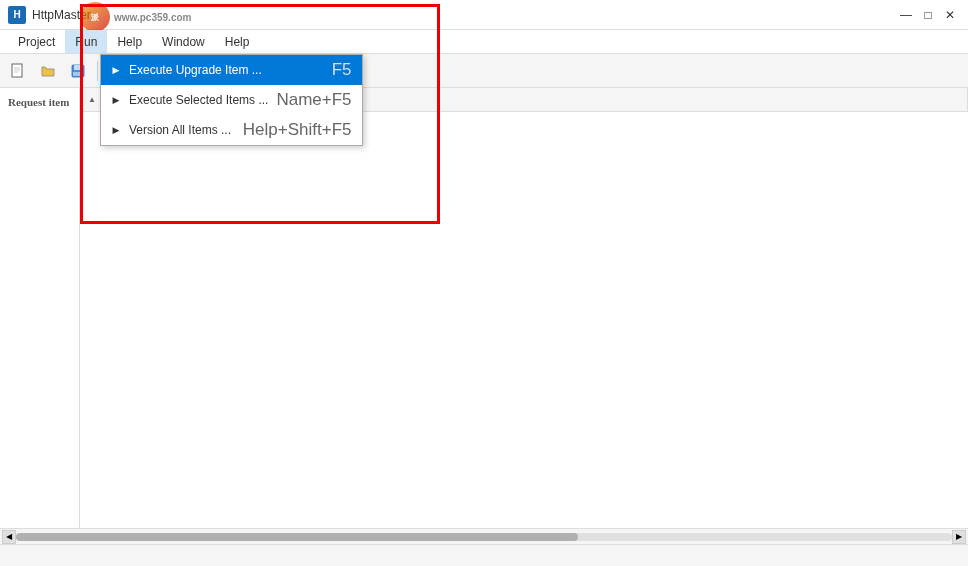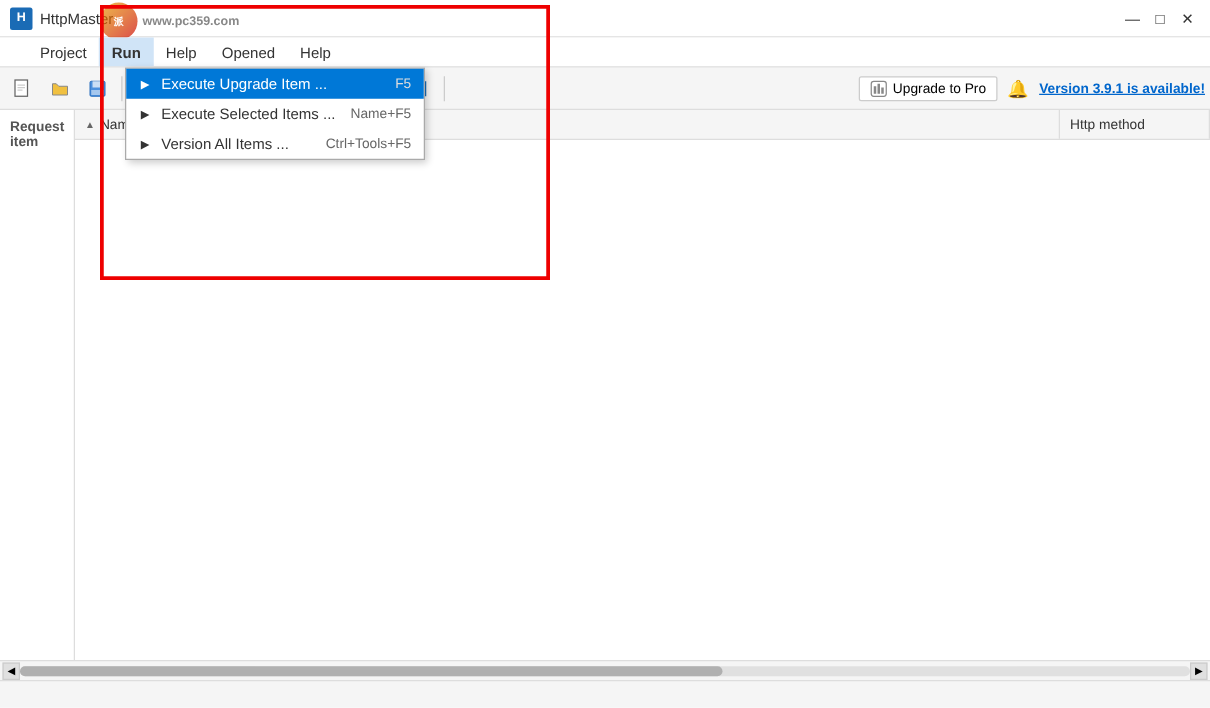--- a/index.html
+++ b/index.html
@@ -87,36 +87,35 @@
       font-size: 12px;
       color: #333;
     }
 
     
     .menu-bar {
       display: flex;
       align-items: center;
       background: #fff;
       height: 24px;
-      padding: 0 22px;
+      padding: 0 8px;
       border-bottom: 1px solid #ddd;
       position: relative;
     }
     .menu-item {
       padding: 2px 10px;
       cursor: pointer;
       font-size: 12px;
       color: #333;
       height: 100%;
       display: flex;
       align-items: center;
     }
     .menu-item:hover, .menu-item.active {
       background: #e8e8e8;
-      font-weight: bold;
     }
     .menu-item.active {
       background: #d0e4f7;
     }
 
     
     .dropdown-menu {
       position: absolute;
       top: 24px;
       left: 100px;
@@ -134,21 +133,21 @@
       font-size: 12px;
       color: #333;
       gap: 8px;
     }
     .dropdown-item:hover, .dropdown-item.highlighted {
       background: #0078d7;
       color: white;
     }
     .dropdown-item .shortcut {
       margin-left: auto;
-      font-size: 11px;
+      font-size: 17px;
       color: #666;
     }
     .dropdown-item:hover .shortcut,
     .dropdown-item.highlighted .shortcut {
       color: #ddd;
     }
     .menu-arrow {
       width: 10px;
       height: 10px;
       display: inline-flex;
@@ -215,24 +214,25 @@
 
     
     .main-content {
       display: flex;
       height: calc(566px - 30px - 24px - 34px - 22px);
       background: #f0f0f0;
     }
 
     
     .left-panel {
-      width: 60px;
+      width: 80px;
       background: white;
       border-right: 1px solid #ddd;
       padding: 4px 0;
+      font-family: Liberation Serif, serif;
     }
     .panel-header {
       font-size: 11px;
       color: #555;
       padding: 4px 8px;
       font-weight: bold;
     }
 
     
     .table-area {
@@ -358,38 +358,38 @@
     <button class="win-btn">—</button>
     <button class="win-btn">□</button>
     <button class="win-btn close">✕</button>
   </div>
 </div>
 
 <div class="menu-bar">
   <div class="menu-item">Project</div>
   <div class="menu-item active">Run</div>
   <div class="menu-item">Help</div>
-  <div class="menu-item">Opened</div>
+  <div class="menu-item">Window</div>
   <div class="menu-item">Help</div>
 
   <div class="dropdown-menu">
     <div class="dropdown-item highlighted">
       <span class="menu-arrow">▶</span>
       <span>Execute Upgrade Item ...</span>
       <span class="shortcut">F5</span>
     </div>
     <div class="dropdown-item">
       <span class="menu-arrow">▶</span>
       <span>Execute Selected Items ...</span>
       <span class="shortcut">Name+F5</span>
     </div>
     <div class="dropdown-item">
       <span class="menu-arrow">▶</span>
       <span>Version All Items ...</span>
-      <span class="shortcut">Ctrl+Tools+F5</span>
+      <span class="shortcut">Help+Shift+F5</span>
     </div>
   </div>
 </div>
 
 <div class="toolbar">
   <button class="toolbar-btn" title="New Project">
     <svg width="16" height="16" viewBox="0 0 16 16">
       <rect x="2" y="1" width="10" height="13" fill="white" stroke="#666" stroke-width="1"></rect>
       <line x1="4" y1="5" x2="10" y2="5" stroke="#ccc" stroke-width="1"></line>
       <line x1="4" y1="7" x2="10" y2="7" stroke="#ccc" stroke-width="1"></line>
@@ -451,53 +451,37 @@
     </svg>
   </button>
   <button class="toolbar-btn" title="Chart">
     <svg width="16" height="16" viewBox="0 0 16 16">
       <rect x="2" y="8" width="3" height="6" fill="#1a6bb5"></rect>
       <rect x="6" y="5" width="3" height="9" fill="#1a6bb5"></rect>
       <rect x="10" y="2" width="3" height="12" fill="#1a6bb5"></rect>
     </svg>
   </button>
   <div class="toolbar-sep"></div>
-  <div class="toolbar-right">
-    <button class="upgrade-btn">
-      <svg width="14" height="14" viewBox="0 0 14 14">
-        <rect x="1" y="1" width="12" height="12" rx="2" fill="none" stroke="#888" stroke-width="1"></rect>
-        <rect x="3" y="5" width="2" height="6" fill="#888"></rect>
-        <rect x="6" y="3" width="2" height="8" fill="#888"></rect>
-        <rect x="9" y="6" width="2" height="5" fill="#888"></rect>
-      </svg>
-      <span>Upgrade to Pro</span>
-    </button>
-    <span class="bell-icon">🔔</span>
-    <span class="version-link">Version 3.9.1 is available!</span>
-  </div>
 </div>
 
 <div class="main-content">
 
   <div class="left-panel">
     <div class="panel-header">Request item</div>
   </div>
 
   <div class="table-area">
     <div class="table-header">
       <div class="th th-name">
         <span class="sort-arrow">▲</span>
         <span>Name</span>
       </div>
       <div class="th th-url">
         <span>URL</span>
       </div>
-      <div class="th th-method">
-        <span>Http method</span>
-      </div>
     </div>
 
     <div style="flex:1;"></div>
   </div>
 </div>
 
 <div class="scrollbar-area">
   <div class="scrollbar-arrow">◀</div>
   <div class="scrollbar-track">
     <div class="scrollbar-thumb"></div>

